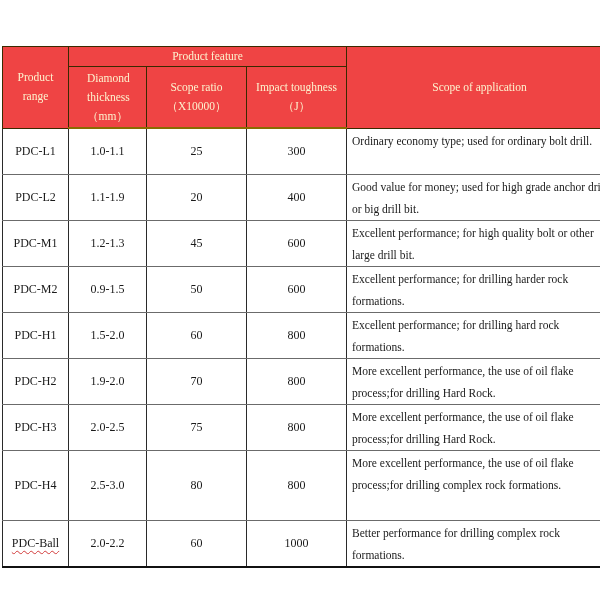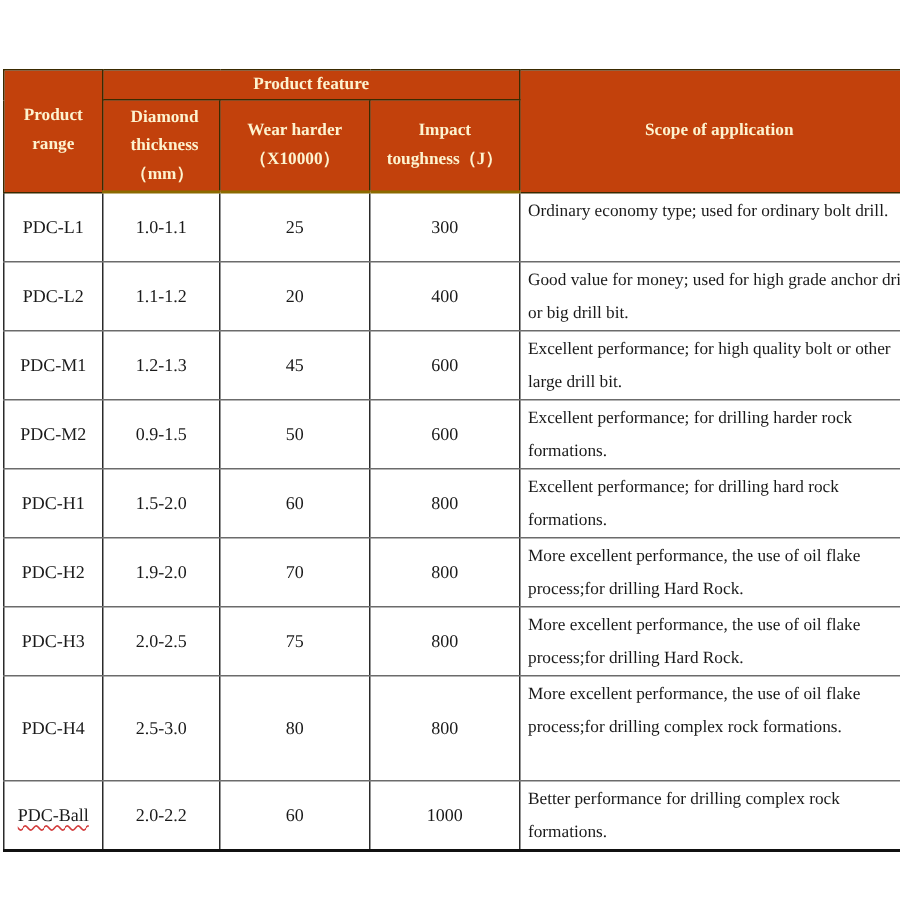--- a/index.html
+++ b/index.html
@@ -12,23 +12,23 @@
     color: #1a1a1a;
   }
   .tbl td, .tbl th {
     border-left: 1px solid #2a2a2a;
     border-right: 1px solid #2a2a2a;
     border-top: 1px solid #6b6b6b;
     border-bottom: 1px solid #6b6b6b;
     padding: 0;
   }
   .tbl thead th {
-    background: #c2410c;
+    background: #ef4444;
     color: #fdf3cf;
-    font-weight: bold;
+    font-weight: normal;
     font-size: 11.5px;
     text-align: center;
     line-height: 19px;
     border-color: #3a2a00;
   }
   .tbl thead tr.r1 th { height: 19px; }
   .tbl thead tr.r2 th { height: 60px; }
   .tbl thead tr.r1 th.span-feature { border-bottom: 1px solid #3a2a00; }
   .tbl thead tr:last-child th { border-bottom: 2px solid #8a6a00; }
   .tbl tbody td.c { text-align: center; font-weight: normal; font-size: 12px; }
@@ -56,35 +56,35 @@
     <col style="width:266px">
   </colgroup>
   <thead>
     <tr class="r1">
       <th rowspan="2" style="padding:12px 4px;"><span>Product range</span></th>
       <th colspan="3" class="span-feature"><span>Product feature</span></th>
       <th rowspan="2"><span>Scope of application</span></th>
     </tr>
     <tr class="r2">
       <th style="padding:0 18px;"><span>Diamond thickness （mm）</span></th>
-      <th style="padding:0 10px;"><span>Wear harder （X10000）</span></th>
+      <th style="padding:0 10px;"><span>Scope ratio （X10000）</span></th>
       <th style="padding:0 8px;"><span>Impact toughness（J）</span></th>
     </tr>
   </thead>
   <tbody>
     <tr style="height:46px">
       <td class="c">PDC-L1</td>
       <td class="c">1.0-1.1</td>
       <td class="c">25</td>
       <td class="c">300</td>
       <td class="scope">Ordinary economy type; used for ordinary bolt drill.</td>
     </tr>
     <tr style="height:45px">
       <td class="c">PDC-L2</td>
-      <td class="c">1.1-1.2</td>
+      <td class="c">1.1-1.9</td>
       <td class="c">20</td>
       <td class="c">400</td>
       <td class="scope">Good value for money; used for high grade anchor drill or big drill bit.</td>
     </tr>
     <tr style="height:44px">
       <td class="c">PDC-M1</td>
       <td class="c">1.2-1.3</td>
       <td class="c">45</td>
       <td class="c">600</td>
       <td class="scope">Excellent performance; for high quality bolt or other large drill bit.</td>

